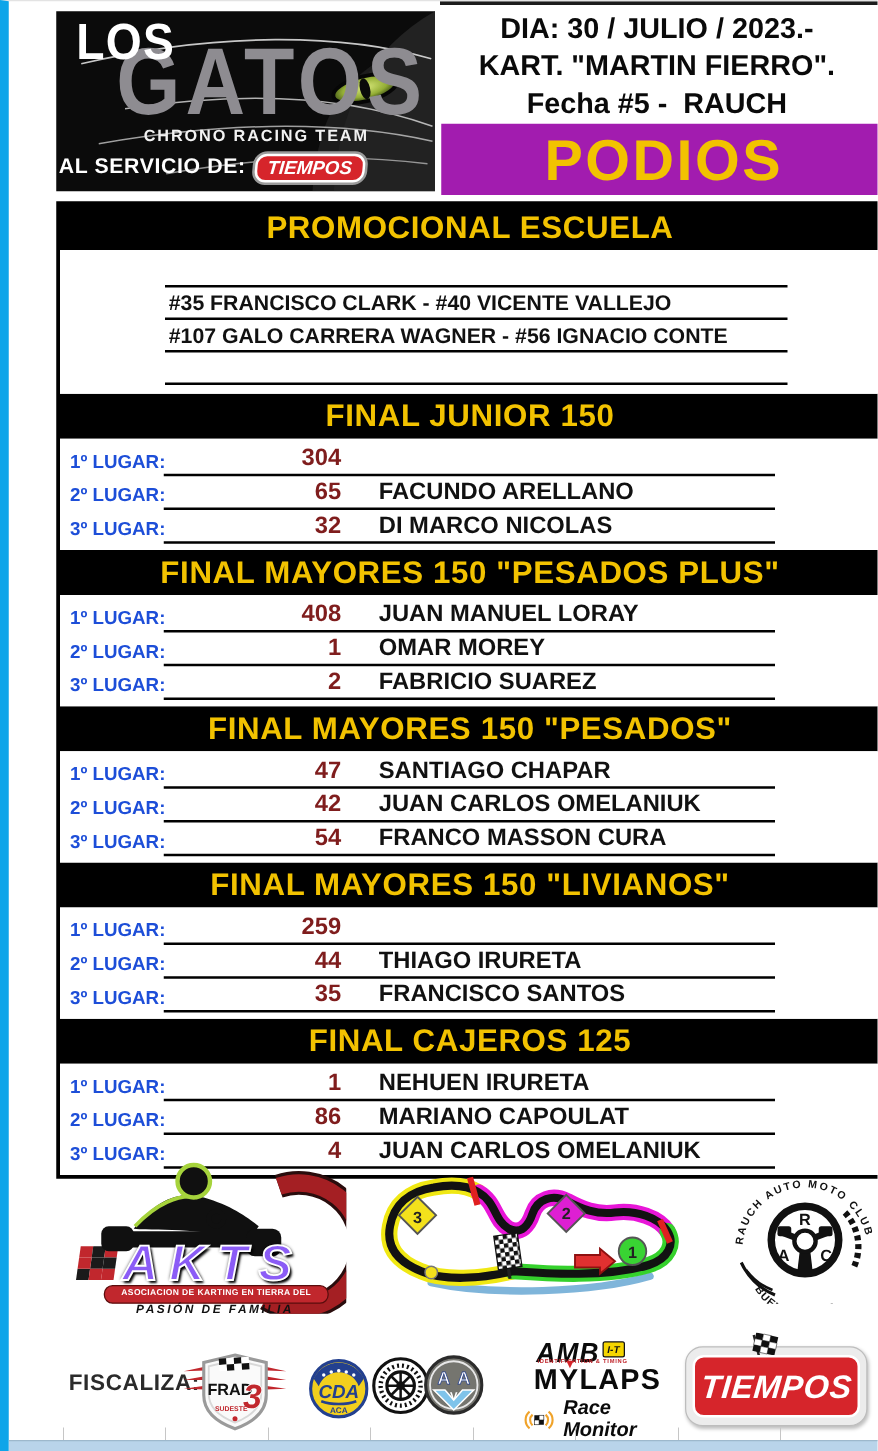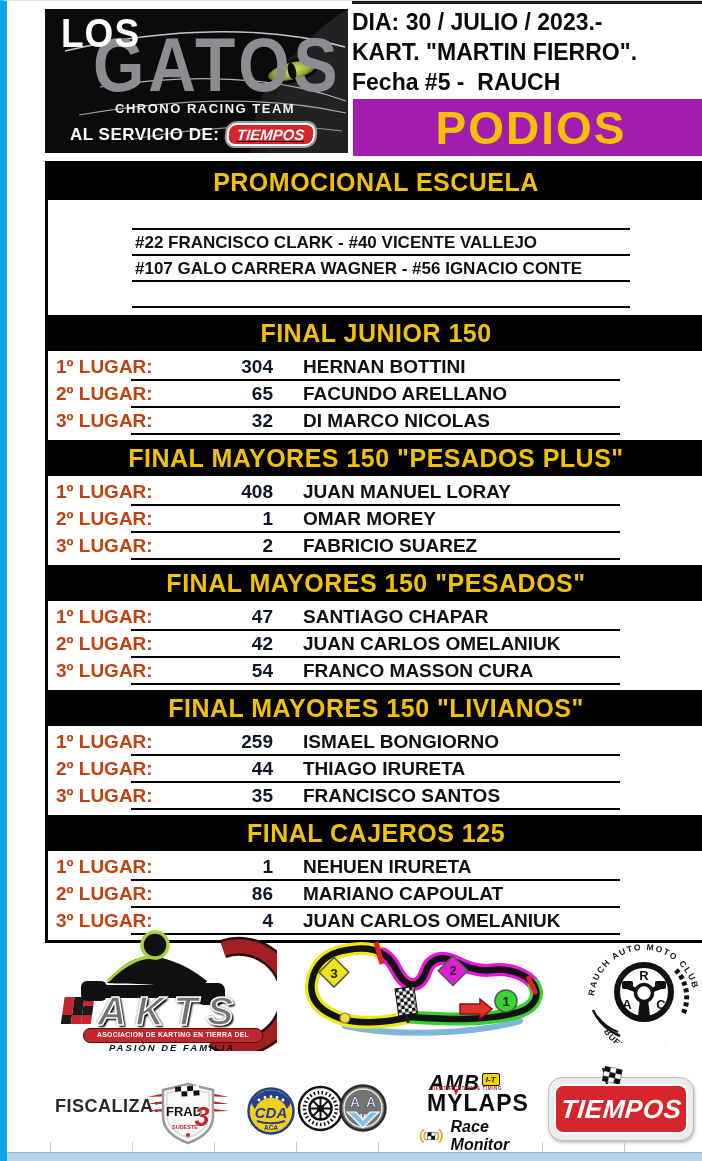--- a/index.html
+++ b/index.html
@@ -6,51 +6,51 @@
   .page{position:relative;width:702px;height:1161px;background:#fff;overflow:hidden;
         font-family:"Liberation Sans",sans-serif;border-left:7px solid #0ea5e9;border-top:1px solid #e3e3e3;}
   .abs{position:absolute;}
 
   
   .top-strip{left:345px;top:0;width:357px;height:3px;background:#1c1c1c;}
   .logo-box{left:38px;top:8px;width:303px;height:144px;background:#0b0b0b;overflow:hidden;}
   .logo-los{left:16px;top:4px;color:#fff;font-size:37px;font-weight:bold;letter-spacing:1px;transform:scaleY(1.1);}
   .logo-gatos{left:48px;top:12px;color:#8e8c91;font-size:66px;font-weight:bold;letter-spacing:4px;transform:scaleY(1.15);transform-origin:top left;}
   .logo-team{left:70px;top:92px;color:#f2f2f2;font-size:13px;font-weight:bold;letter-spacing:1.5px;}
-  .logo-service{left:25px;top:114px;display:flex;align-items:center;gap:7px;text-decoration:underline;}
+  .logo-service{left:2px;top:114px;display:flex;gap:7px;}
   .logo-service .svc{color:#fff;font-size:17px;font-weight:bold;letter-spacing:.5px;}
   .tiempos-pill{background:#d6252b;color:#fff;font-style:italic;font-weight:bold;border:2px solid #fff;
         border-radius:9px;box-shadow:0 0 0 2px #9a9a9a;padding:1px 8px;transform:skewX(-5deg);}
   .pill-sm{font-size:15px;}
-  .date-block{left:345px;top:6px;width:347px;height:90px;text-align:left;color:#0a0a0a;
+  .date-block{left:345px;top:6px;width:347px;height:90px;text-align:center;color:#0a0a0a;
         font-weight:bold;font-size:23px;line-height:30px;white-space:pre;}
   .podios-bar{left:346px;top:98px;width:356px;height:57px;background:#a21caf;display:flex;align-items:center;justify-content:center;}
   .podios-text{color:#f2c200;font-size:46px;font-weight:bold;letter-spacing:2px;}
 
   
   .results{left:38px;top:160px;width:656px;border:3px solid #000;background:#fff;}
   .sec-header{background:#000;color:#f2c200;height:36px;line-height:36px;text-align:center;
         font-size:25px;font-weight:bold;letter-spacing:.5px;white-space:nowrap;}
   .sec-body{position:relative;background:#fff;}
   .body-list{height:111px;padding-top:4px;}
   .body-pod{height:86px;padding-top:3px;}
   .list-row{position:relative;height:26px;}
   .list-text{position:absolute;left:87px;bottom:3px;font-size:17px;font-weight:bold;color:#111;white-space:nowrap;}
   .pod-row{position:relative;height:27px;}
-  .place{position:absolute;left:8px;bottom:3px;font-size:19px;font-weight:bold;color:#c2410c;}
-  .num{position:absolute;left:150px;width:75px;bottom:3px;text-align:right;font-size:19px;font-weight:bold;color:#0f172a;}
+  .place{position:absolute;left:8px;bottom:3px;font-size:15px;font-weight:bold;color:#1d4ed8;}
+  .num{position:absolute;left:150px;width:75px;bottom:3px;text-align:right;font-size:19px;font-weight:bold;color:#7f1d1d;}
   .nm{position:absolute;left:255px;bottom:3px;font-size:19px;font-weight:bold;color:#111;white-space:nowrap;}
   .row-line{position:absolute;height:2px;background:#000;bottom:0;}
   .pod-row .row-line{left:83px;width:489px;}
   .list-row .row-line{left:84px;width:498px;}
 
   
   .akts{left:38px;top:922px;width:232px;height:128px;}
   .akts-word{left:40px;top:66px;width:170px;text-align:center;font-size:40px;font-weight:bold;font-style:italic;
-        color:#737373;letter-spacing:9px;-webkit-text-stroke:1.5px #fff;text-shadow:0 0 3px #000,2px 2px 2px #000;}
+        color:#8b5cf6;letter-spacing:9px;-webkit-text-stroke:1.5px #fff;text-shadow:0 0 3px #000,2px 2px 2px #000;}
   .akts-banner{left:38px;top:105px;width:178px;height:13px;background:#c1272d;border:1px solid #5a0d0d;border-radius:7px;
         color:#fff;font-size:6.8px;font-weight:bold;text-align:center;line-height:12px;letter-spacing:.3px;}
   .akts-motto{left:52px;top:119px;width:150px;text-align:center;color:#111;font-size:9.5px;font-weight:bold;
         font-style:italic;letter-spacing:2px;}
   .track-map{left:288px;top:930px;width:268px;height:112px;}
   .ramc{left:573px;top:935px;width:127px;height:107px;}
 
   
   .fiscaliza{left:48px;top:1095px;font-size:18px;font-weight:bold;color:#2b2b2b;letter-spacing:.5px;}
   .frad{left:138px;top:1081px;width:86px;height:64px;}
@@ -122,38 +122,37 @@
     <span class="podios-text">PODIOS</span>
   </div>
 
   <div class="abs results">
     <div class="sec-header">PROMOCIONAL ESCUELA</div>
     <div class="sec-body body-list">
         <div class="list-row">
           <span class="row-line"></span>
         </div>
         <div class="list-row">
-          <span class="list-text">#22 FRANCISCO CLARK - #40 VICENTE VALLEJO</span>
+          <span class="list-text">#35 FRANCISCO CLARK - #40 VICENTE VALLEJO</span>
           <span class="row-line"></span>
         </div>
         <div class="list-row">
           <span class="list-text">#107 GALO CARRERA WAGNER - #56 IGNACIO CONTE</span>
           <span class="row-line"></span>
         </div>
         <div class="list-row">
           <span class="row-line"></span>
         </div>
       </div>
 
     <div class="sec-header">FINAL JUNIOR 150</div>
     <div class="sec-body body-pod">
         <div class="pod-row">
           <span class="place">1º LUGAR:</span>
           <span class="num">304</span>
-          <span class="nm">HERNAN BOTTINI</span>
           <span class="row-line"></span>
         </div>
         <div class="pod-row">
           <span class="place">2º LUGAR:</span>
           <span class="num">65</span>
           <span class="nm">FACUNDO ARELLANO</span>
           <span class="row-line"></span>
         </div>
         <div class="pod-row">
           <span class="place">3º LUGAR:</span>
@@ -205,21 +204,20 @@
           <span class="nm">FRANCO MASSON CURA</span>
           <span class="row-line"></span>
         </div>
       </div>
 
     <div class="sec-header">FINAL MAYORES 150 "LIVIANOS"</div>
     <div class="sec-body body-pod">
         <div class="pod-row">
           <span class="place">1º LUGAR:</span>
           <span class="num">259</span>
-          <span class="nm">ISMAEL BONGIORNO</span>
           <span class="row-line"></span>
         </div>
         <div class="pod-row">
           <span class="place">2º LUGAR:</span>
           <span class="num">44</span>
           <span class="nm">THIAGO IRURETA</span>
           <span class="row-line"></span>
         </div>
         <div class="pod-row">
           <span class="place">3º LUGAR:</span>

